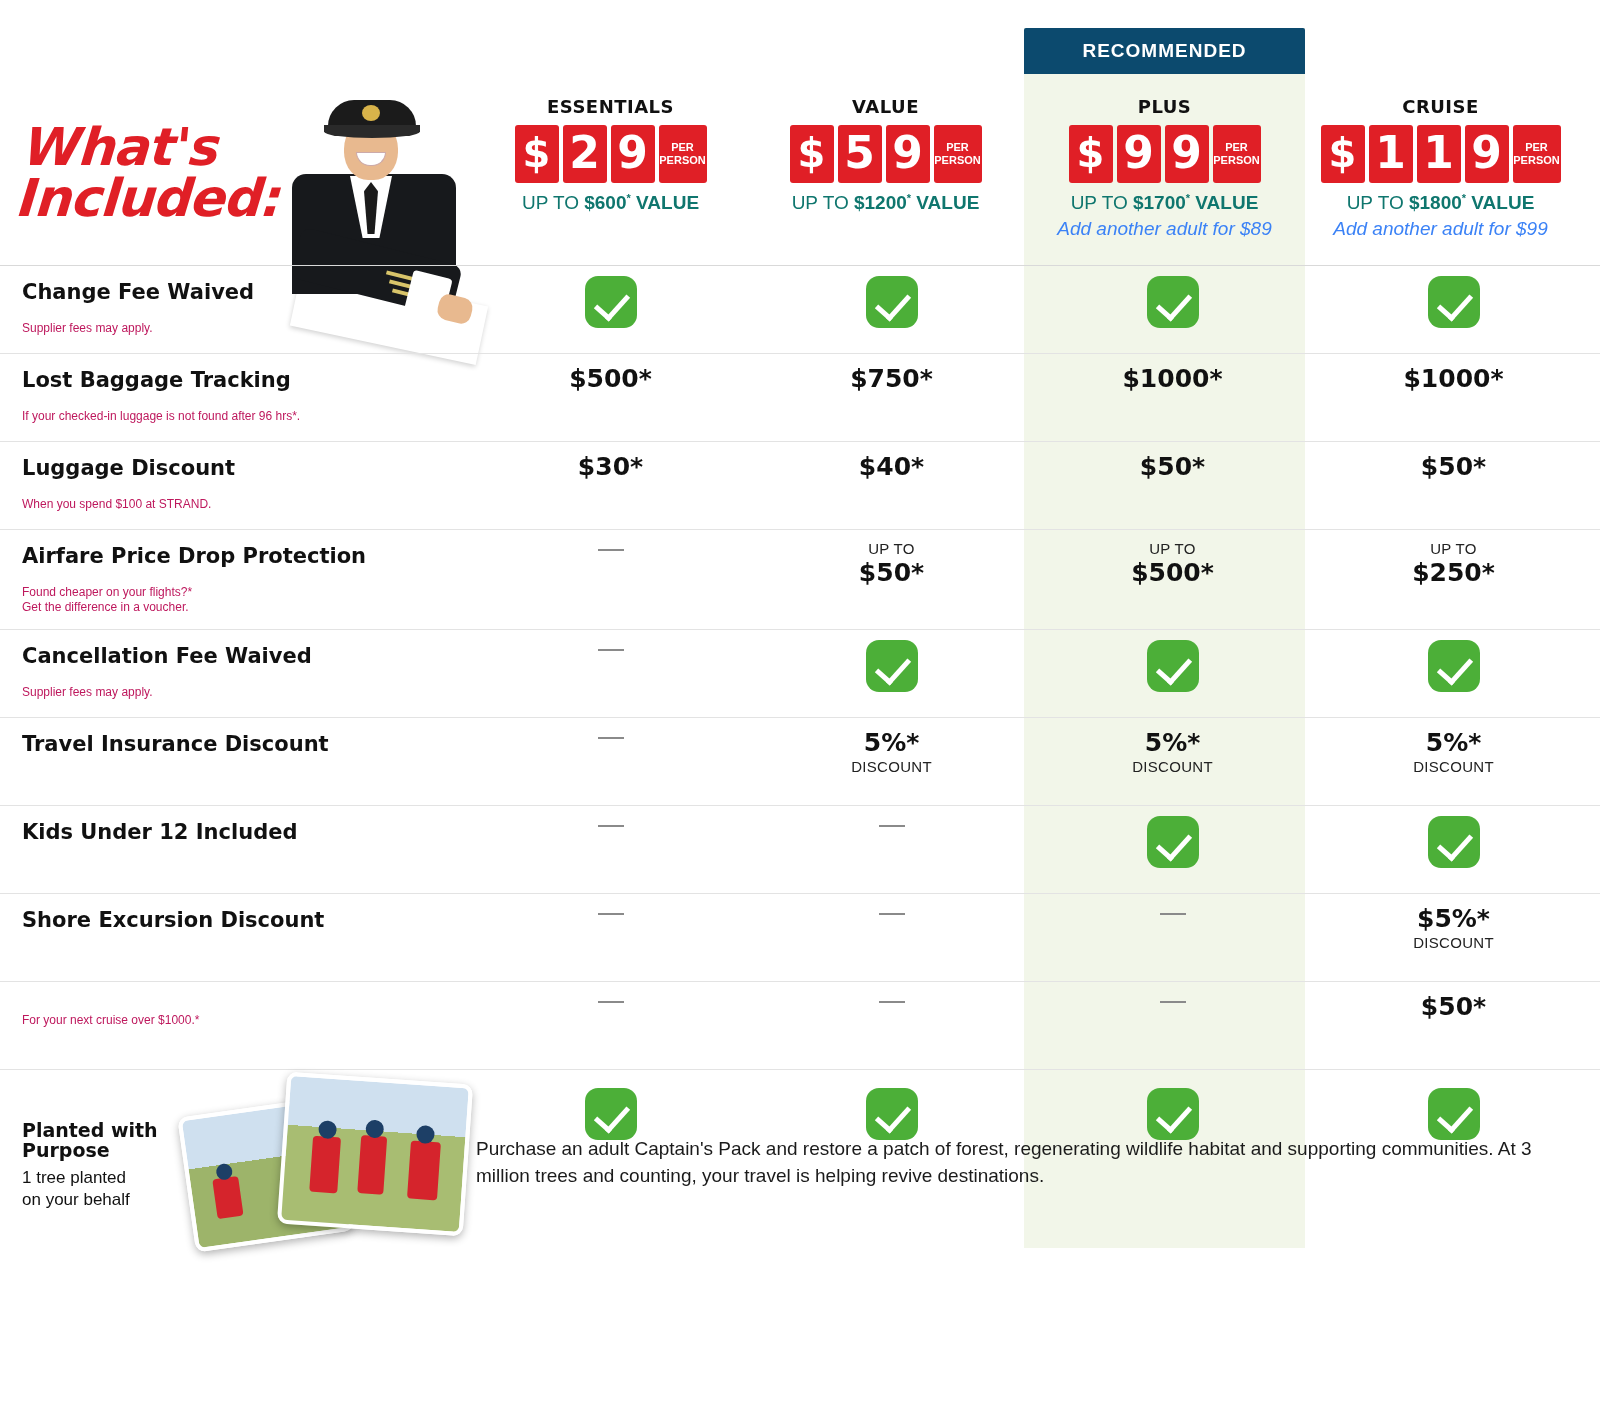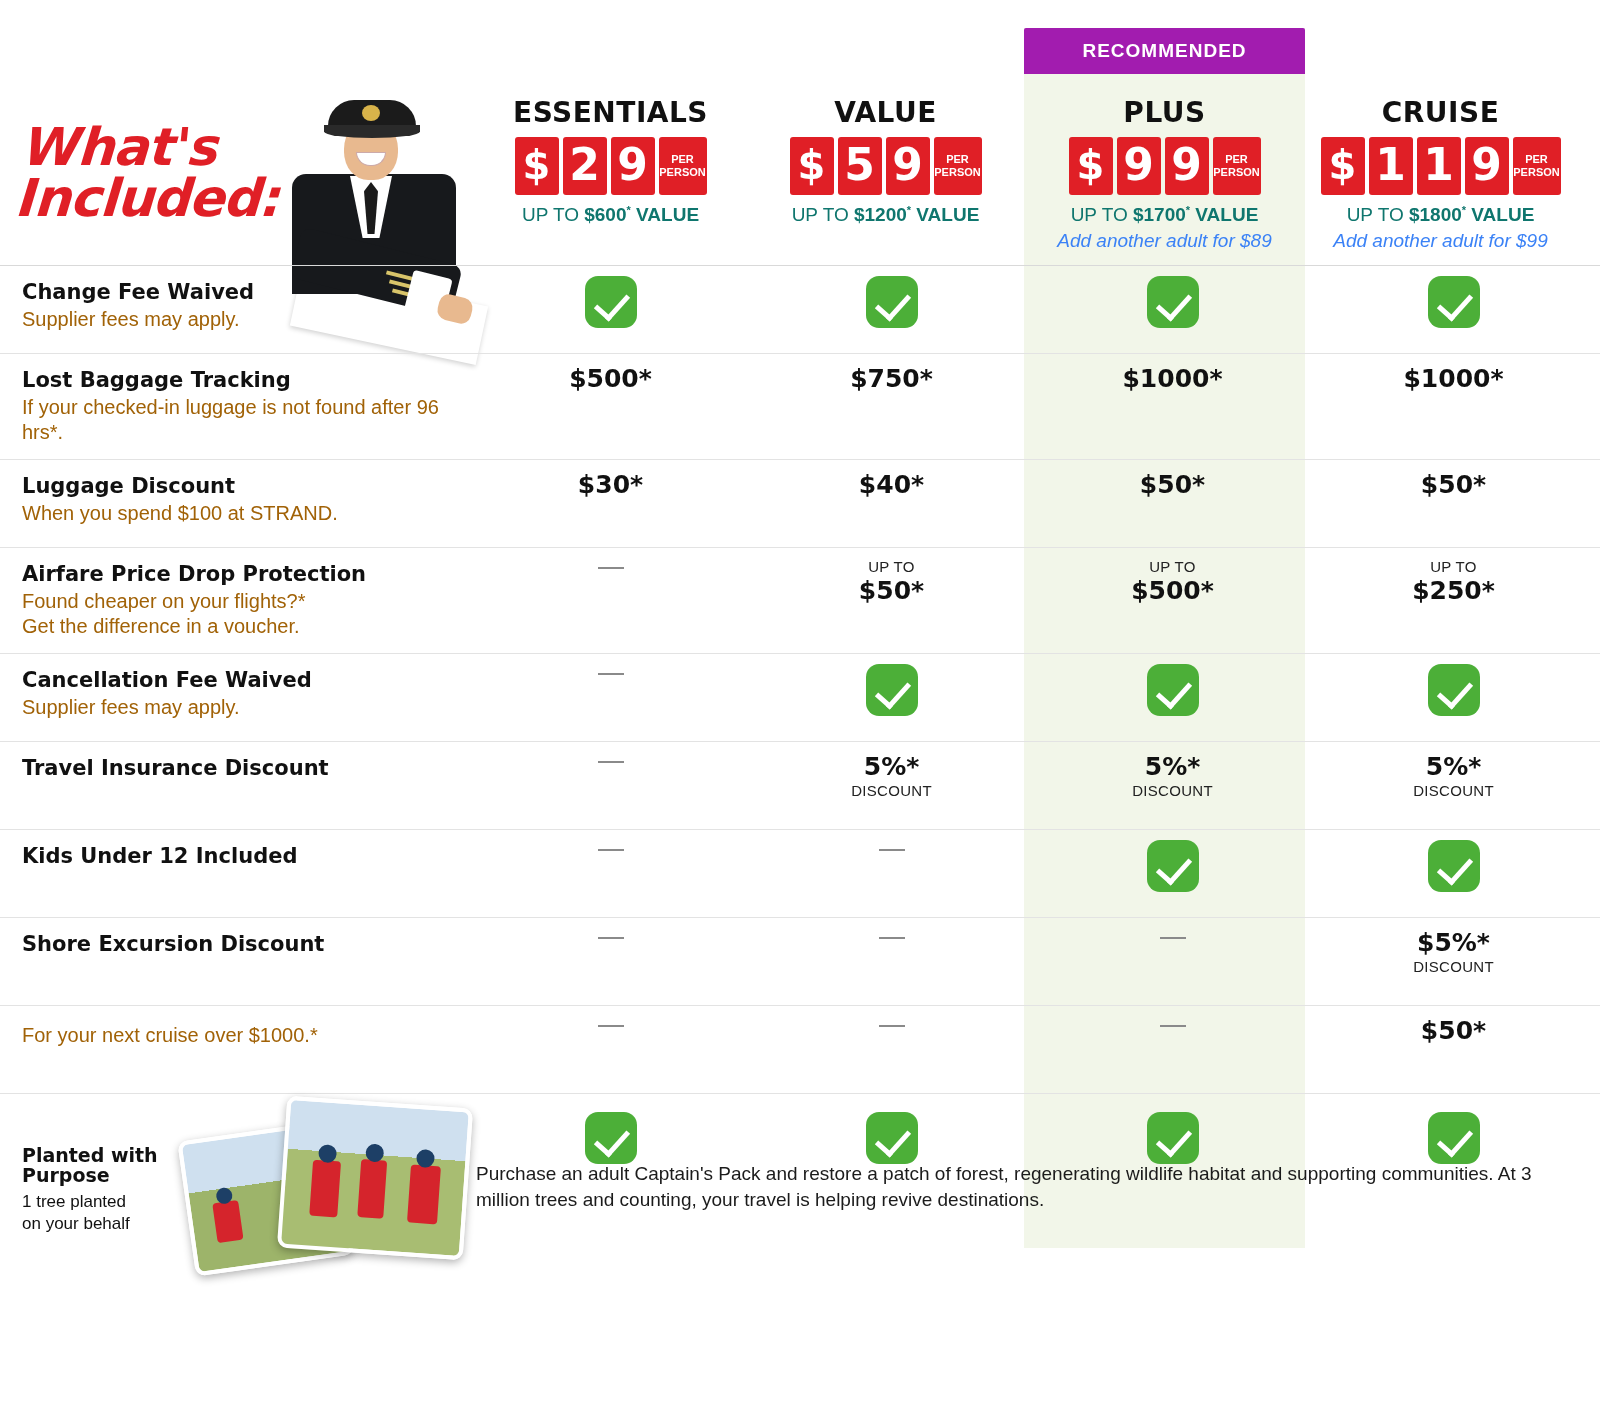--- a/index.html
+++ b/index.html
@@ -25,21 +25,21 @@
     height: 1220px;
     background: #f2f6e9;
     z-index: 0;
   }
   .rec-banner {
     position: absolute;
     left: 1024px;
     top: 28px;
     width: 281px;
     height: 46px;
-    background: #a21caf;
+    background: #0c4a6e;
     color: #ffffff;
     font-weight: bold;
     font-size: 19px;
     letter-spacing: 1px;
     display: flex;
     align-items: center;
     justify-content: center;
     z-index: 3;
     border-radius: 2px 2px 0 0;
   }
@@ -159,21 +159,21 @@
     text-align: center;
   }
   #plan-0 { left: 470px; }
   #plan-1 { left: 745px; }
   #plan-2 { left: 1024px; top: 96px; }
   #plan-3 { left: 1300px; }
 
   .plan-name {
     font-family: "DejaVu Sans", sans-serif;
     font-weight: bold;
-    font-size: 28px;
+    font-size: 18px;
     letter-spacing: 0.5px;
     color: #111;
     margin-bottom: 8px;
   }
   .price-row {
     display: flex;
     justify-content: center;
     align-items: stretch;
     gap: 4px;
   }
@@ -232,23 +232,23 @@
     padding: 14px 16px 14px 22px;
   }
   .row-title {
     font-family: "DejaVu Sans", sans-serif;
     font-weight: bold;
     font-size: 21px;
     color: #111;
     line-height: 1.15;
   }
   .row-sub {
-    font-size: 20px;
-    color: #a16207;
-    margin-top: 3px;
+    font-size: 12px;
+    color: #be185d;
+    margin-top: 17px;
     line-height: 1.25;
   }
   .cell {
     width: 281px;
     text-align: center;
     padding: 10px 6px;
     position: relative;
   }
   .cell.highlight { }
   .check {

